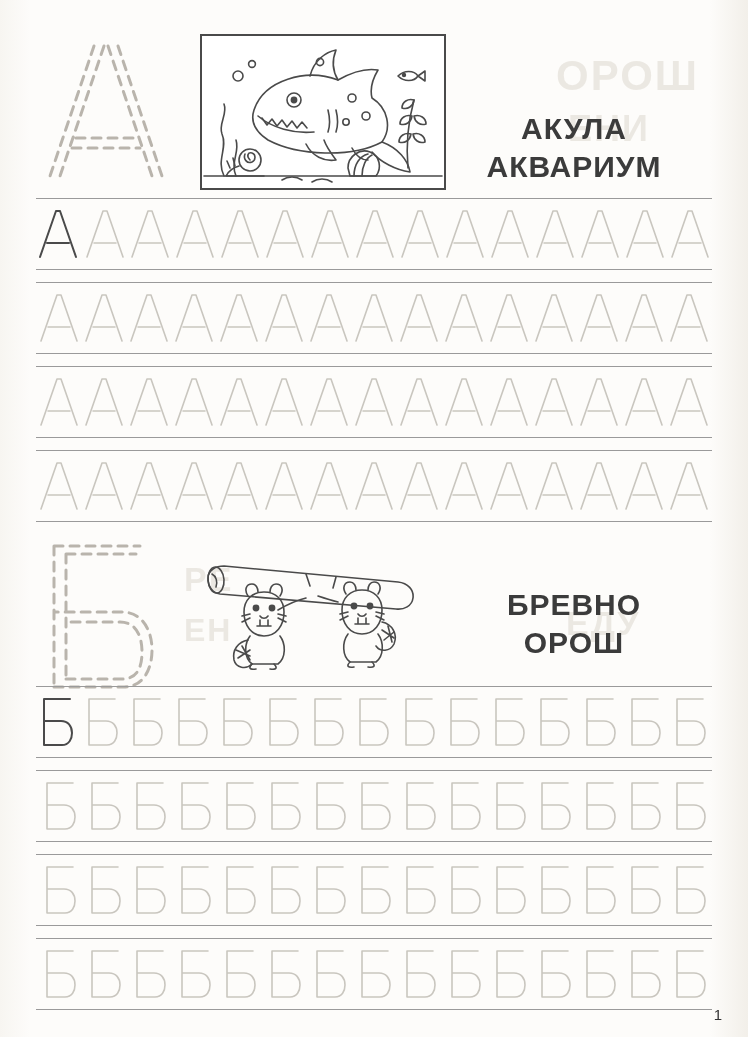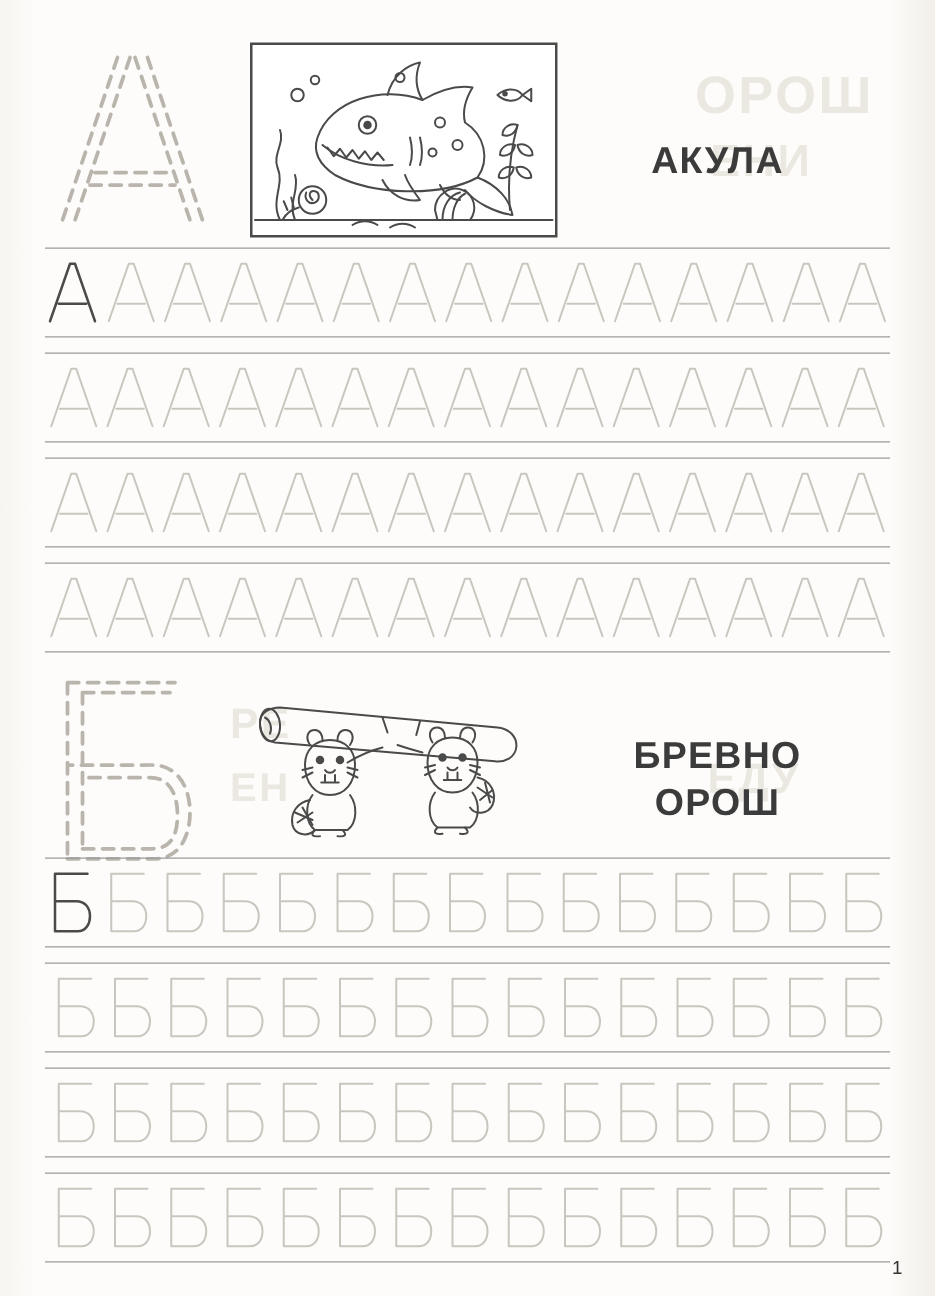--- a/index.html
+++ b/index.html
@@ -139,20 +139,21 @@
 
           <path d="M196 40 C202 34 212 34 216 40 C212 46 202 46 196 40 Z"></path>
           <path d="M216 40 l7 -5 l0 10 Z"></path>
           <circle cx="202" cy="39" r="1.4" fill="#4a4a4a"></circle>
         </g>
       </svg>
     </div>
 
     <div class="words" style="right:34px;top:88px;width:280px;">
       <span class="w">АКУЛА</span>
+      <span class="w">АКВАРИУМ</span>
     </div>
   </div>
 
   <div class="row" style="top:198px;">
     <div class="cells" id="row-a-1">
         <span class="cell" style="flex:0 0 auto;margin-right:2px;">
           <svg width="44" height="58" viewBox="0 0 44 58">
             <g fill="none" stroke="#4a4a4a" stroke-width="2" stroke-linecap="round" stroke-linejoin="round">
               <path d="M20 6 L4 52 M24 6 L40 52 M20 6 L24 6 M11 38 L33 38"></path>
             </g>

